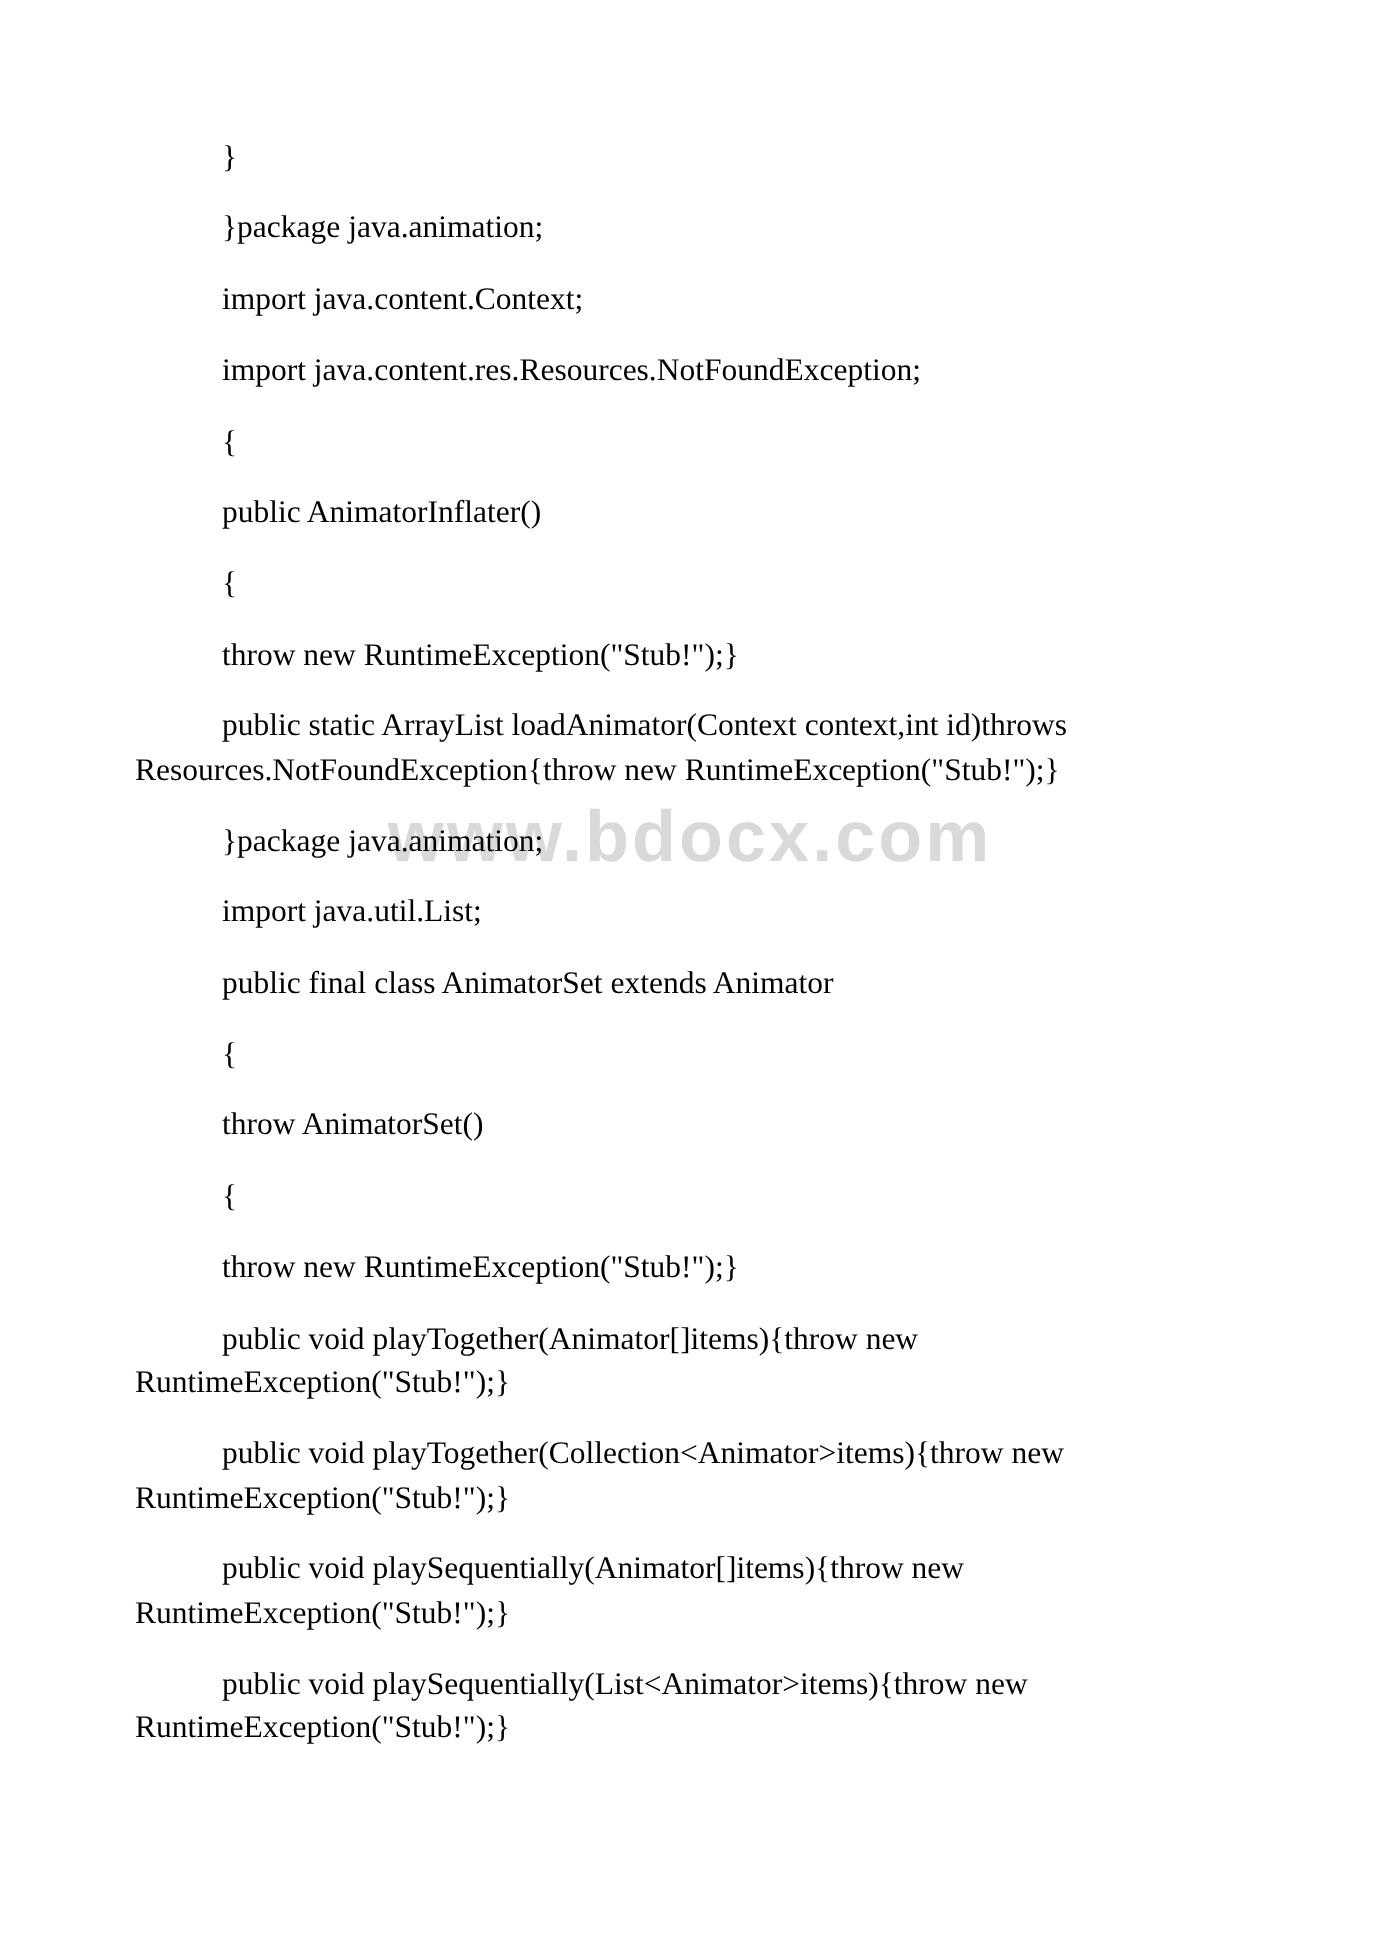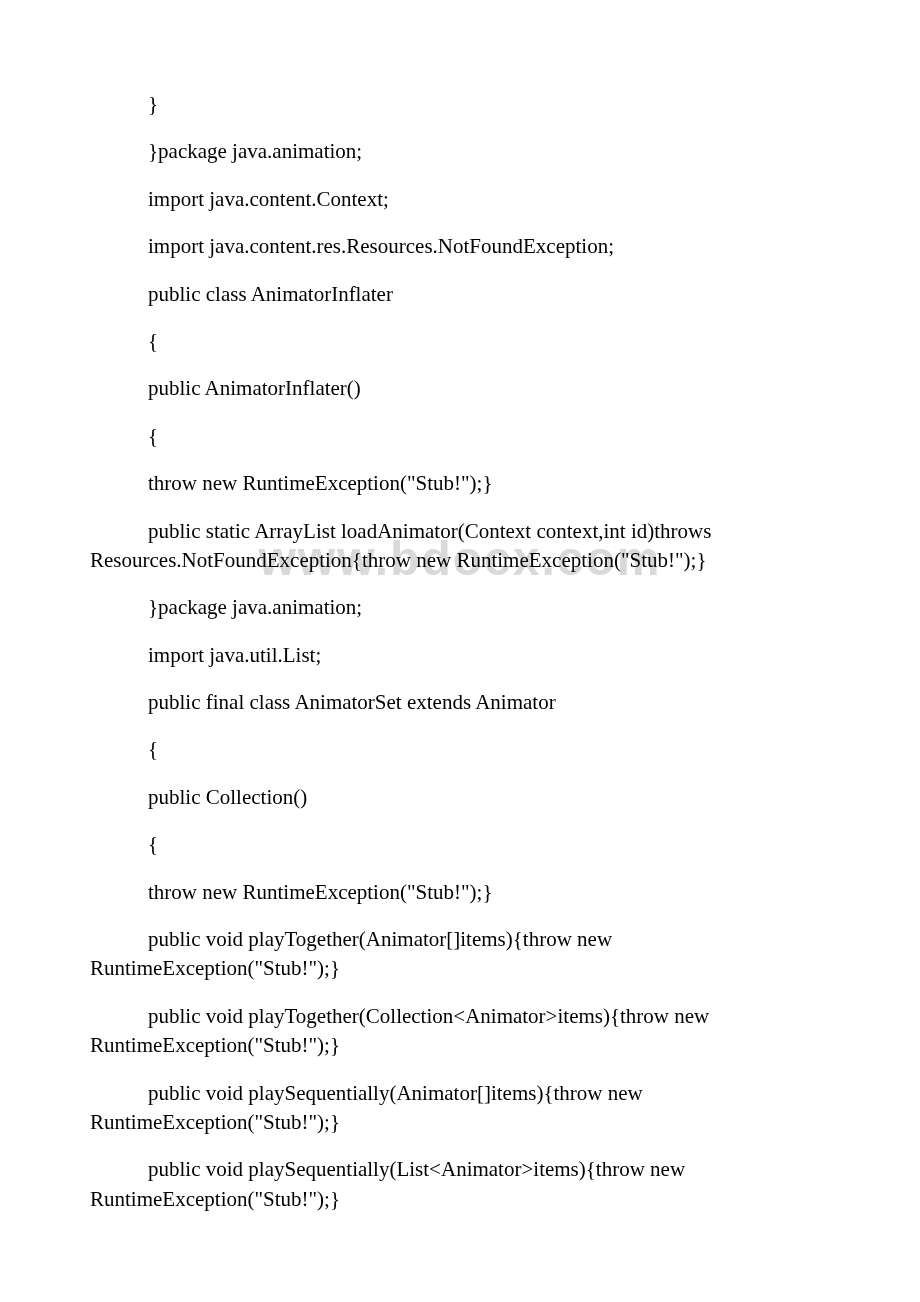--- a/index.html
+++ b/index.html
@@ -63,36 +63,35 @@
 
 <div class="page">
   <div class="watermark">www.bdocx.com</div>
 
   <div class="content">
 
     <p class="para">}</p>
     <p class="para">}package java.animation;</p>
     <p class="para">import java.content.Context;</p>
     <p class="para">import java.content.res.Resources.NotFoundException;</p>
-    <p class="para">public class AnimatorInflater</p>
     <p class="para">{</p>
     <p class="para">public AnimatorInflater()</p>
     <p class="para">{</p>
     <p class="para">throw new RuntimeException("Stub!");}</p>
 
     <div class="wrap">
       <span class="first">public static ArrayList loadAnimator(Context context,int id)throws</span>
       <span class="cont">Resources.NotFoundException{throw new RuntimeException("Stub!");}</span>
     </div>
 
     <p class="para">}package java.animation;</p>
     <p class="para">import java.util.List;</p>
     <p class="para">public final class AnimatorSet extends Animator</p>
     <p class="para">{</p>
-    <p class="para">public Collection()</p>
+    <p class="para">throw AnimatorSet()</p>
     <p class="para">{</p>
     <p class="para">throw new RuntimeException("Stub!");}</p>
 
     <div class="wrap">
       <span class="first">public void playTogether(Animator[]items){throw new</span>
       <span class="cont">RuntimeException("Stub!");}</span>
     </div>
 
     <div class="wrap">
       <span class="first">public void playTogether(Collection&lt;Animator&gt;items){throw new</span>

